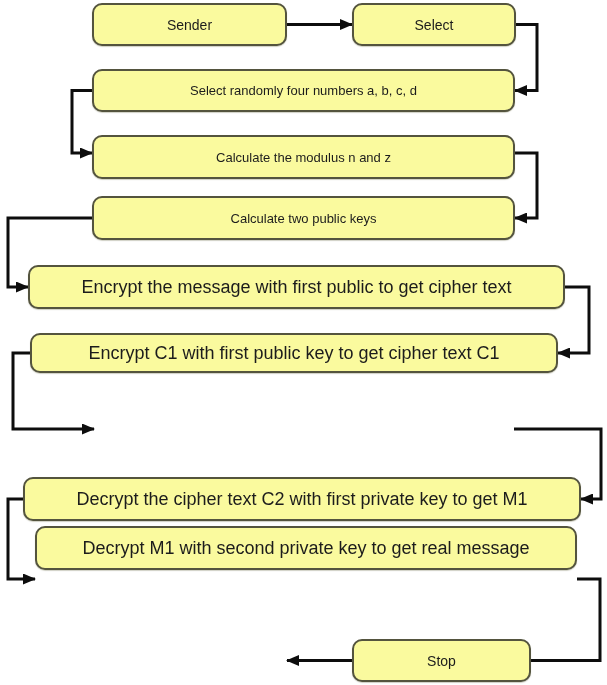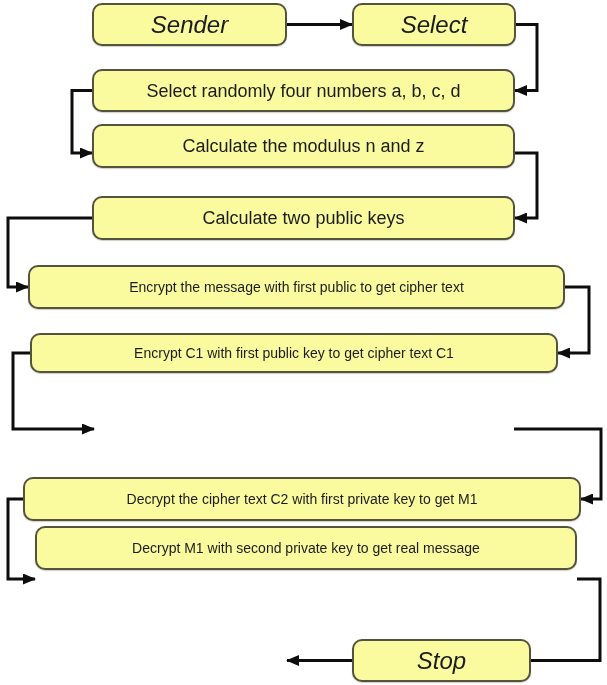--- a/index.html
+++ b/index.html
@@ -20,28 +20,28 @@
   .node{
     position:absolute;
     box-sizing:border-box;
     background:var(--node-fill);
     border:2px solid var(--node-border);
     border-radius:10px;
     display:flex;
     align-items:center;
     justify-content:center;
     color:var(--text);
-    font-size:18px;
+    font-size:13px;
     white-space:nowrap;
     text-align:center;
     line-height:1;
     box-shadow:0 1px 1px rgba(120,120,90,0.35);
   }
-  .node.terminal{font-size:24px;font-style:italic;}
-  .node.long{font-size:14px;}
+  .node.terminal{font-size:14px;}
+  .node.long{font-size:18px;}
   #connector-layer{
     position:absolute;left:0;top:0;
     pointer-events:none;
   }
   #connector-layer path.edge{
     fill:none;
     stroke:var(--arrow);
     stroke-width:3;
     stroke-linejoin:miter;
   }
@@ -70,21 +70,21 @@
     <path class="edge" marker-end="url(#arw)" d="M577,579 L600,579 L600,660.5 L513,660.5"></path>
     <path class="edge" marker-end="url(#arw)" d="M352,660.5 L287,660.5"></path>
   </svg>
 
   <div class="node terminal" style="left:92px;top:3px;width:195px;height:43px">Sender</div>
 
   <div class="node terminal" style="left:352px;top:3px;width:164px;height:43px">Select</div>
 
   <div class="node" style="left:92px;top:69px;width:423px;height:43px">Select randomly four numbers a, b, c, d</div>
 
-  <div class="node" style="left:92px;top:124px;width:423px;height:44px">Calculate the modulus n and z</div>
+  <div class="node" style="left:92px;top:135px;width:423px;height:44px">Calculate the modulus n and z</div>
 
   <div class="node" style="left:92px;top:196px;width:423px;height:44px">Calculate two public keys</div>
 
   <div class="node long" style="left:28px;top:265px;width:537px;height:44px">Encrypt the message with first public to get cipher text</div>
 
   <div class="node long" style="left:30px;top:333px;width:528px;height:40px">Encrypt C1 with first public key to get cipher text C1</div>
 
 
   <div class="node long" style="left:23px;top:477px;width:558px;height:44px">Decrypt the cipher text C2 with first private key to get M1</div>
 

